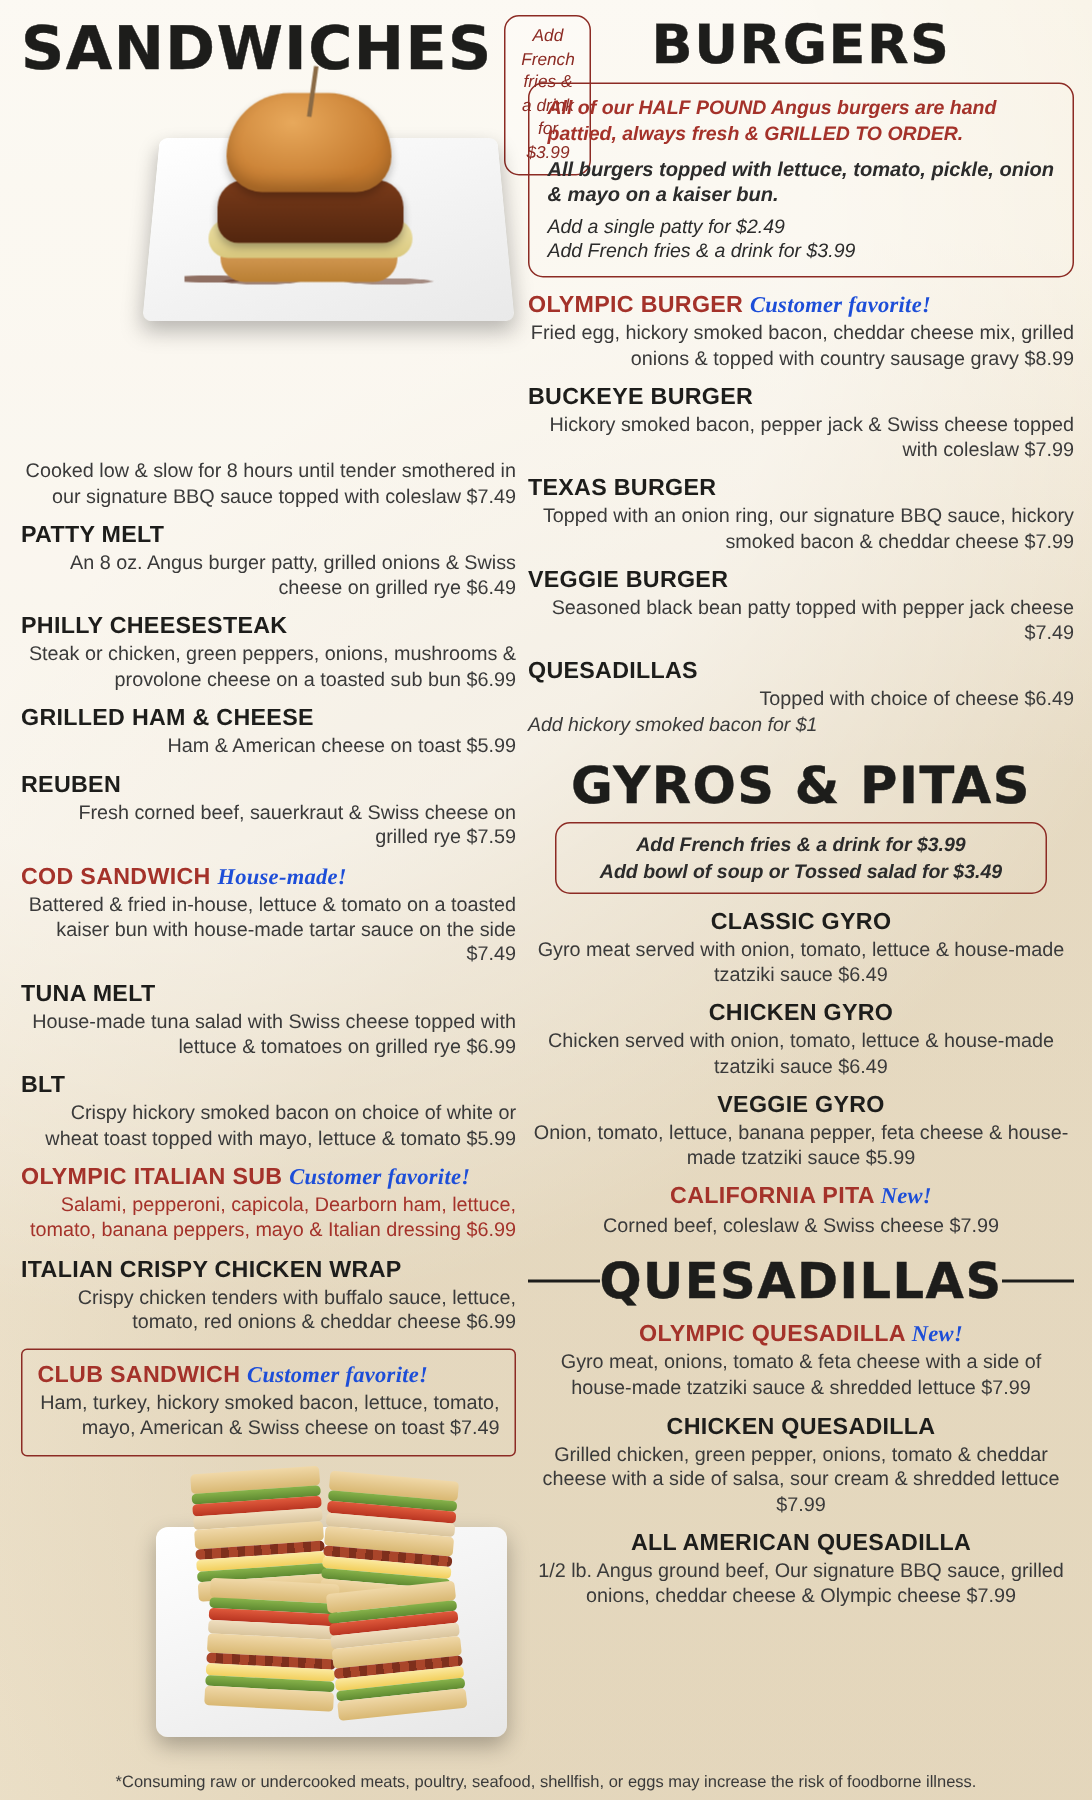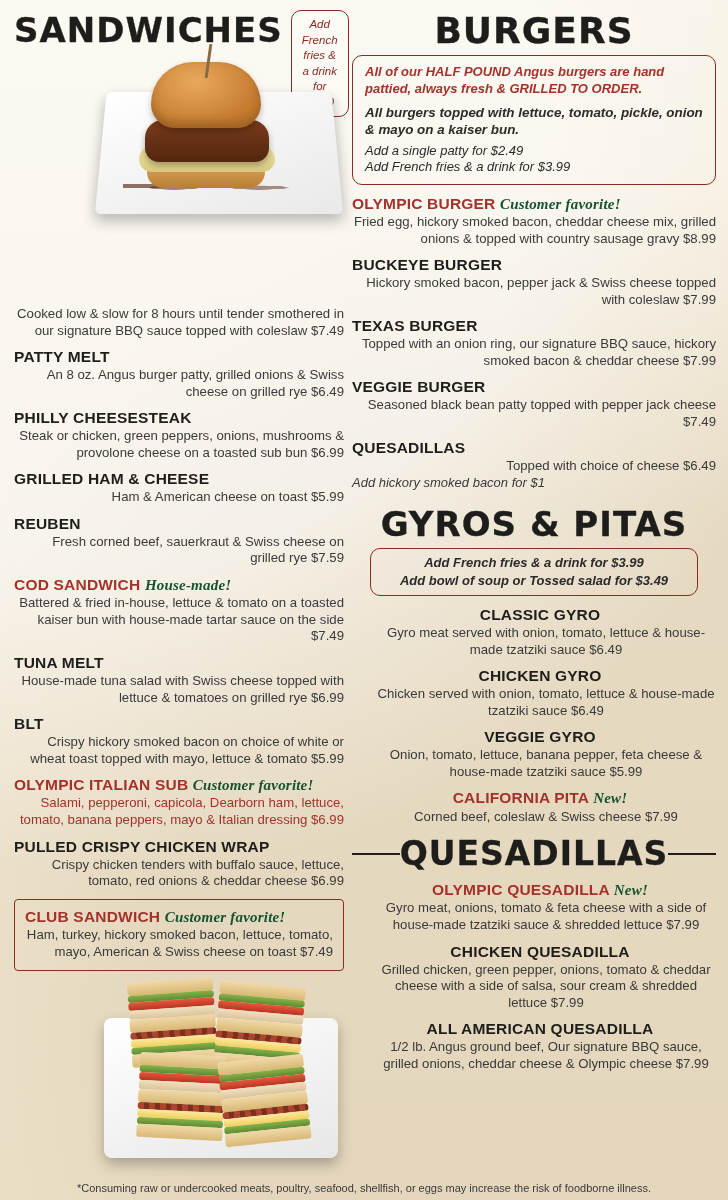--- a/index.html
+++ b/index.html
@@ -56,38 +56,38 @@
     font-size:15.5px;
     letter-spacing:.2px;
     color:#1d1d1b;
     line-height:1.15;
   }
   .item .name.red{ color:#a4322a; }
   .item .tag{
     font-family:"Liberation Serif", serif;
     font-style:italic;
     font-weight:bold;
-    color:#14532d;
+    color:#1d4ed8;
     font-size:15px;
   }
   .item .desc{
     font-size:13.2px;
     line-height:1.26;
     color:#3a3a3a;
     margin-top:1px;
     text-align:right;
   }
   .item .desc.red{ color:#a4322a; }
   .item .sub-note{
     font-style:italic;
     font-size:13px;
     color:#3a3a3a;
   }
 
-  .center .item, .center .item .desc{ text-align:center;margin-left:12px; }
+  .center .item, .center .item .desc{ text-align:center; }
   .center .item .name{ text-align:center; }
 
   .boxed{
     border:1px solid #8c2b24;
     border-radius:4px;
     padding:8px 10px 10px 10px;
     margin-top:6px;
   }
 
   .footer{
@@ -188,21 +188,21 @@
 </head>
 <body>
 
 <div class="paper-tex"></div>
 
 <div class="wrap">
 
   <div class="col-left">
 
     <div style="display:flex; align-items:flex-start; gap:8px;">
-      <h1 class="section" style="flex:1; text-align:center; font-size:34px;">SANDWICHES</h1>
+      <h1 class="section" style="flex:1; text-align:center; font-size:40px;">SANDWICHES</h1>
       <div class="note-box" style="width:126px; margin-top:4px; font-size:11.5px;">Add French fries &amp; a drink for $3.99</div>
     </div>
 
     <div style="height:188px;"></div>
 
     <div>
 
       <div class="item">
         <div class="desc">Cooked low &amp; slow for 8 hours until tender smothered in our signature BBQ sauce topped with coleslaw $7.49</div>
       </div>
@@ -243,21 +243,21 @@
         <div class="desc">Crispy hickory smoked bacon on choice of white or wheat toast topped with mayo, lettuce &amp; tomato $5.99</div>
       </div>
 
       <div class="item">
         <div class="name red"><span>OLYMPIC ITALIAN SUB</span>
           <span class="tag">Customer favorite!</span></div>
         <div class="desc red">Salami, pepperoni, capicola, Dearborn ham, lettuce, tomato, banana peppers, mayo &amp; Italian dressing $6.99</div>
       </div>
 
       <div class="item">
-        <div class="name">PULLED CRISPY CHICKEN WRAP</div>
+        <div class="name">ITALIAN CRISPY CHICKEN WRAP</div>
         <div class="desc">Crispy chicken tenders with buffalo sauce, lettuce, tomato, red onions &amp; cheddar cheese $6.99</div>
       </div>
 
       <div class="item boxed">
         <div class="name red"><span>CLUB SANDWICH</span>
           <span class="tag">Customer favorite!</span></div>
         <div class="desc">Ham, turkey, hickory smoked bacon, lettuce, tomato, mayo, American &amp; Swiss cheese on toast $7.49</div>
       </div>
 
     </div>

